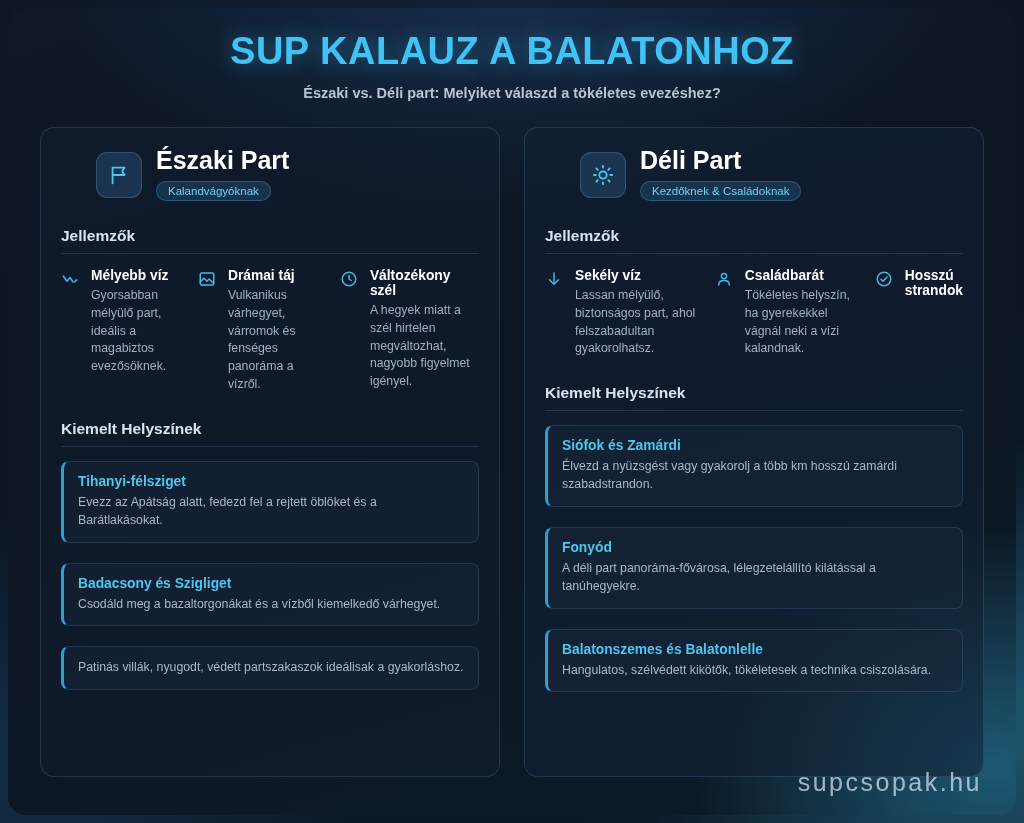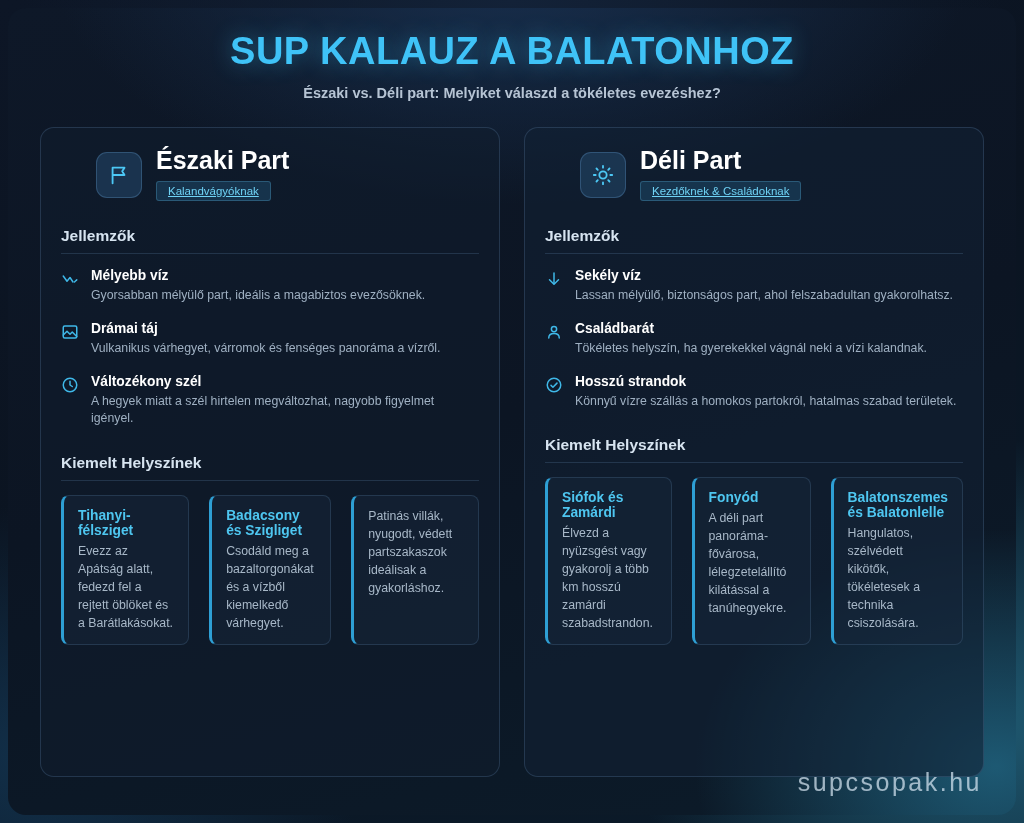--- a/index.html
+++ b/index.html
@@ -83,53 +83,52 @@
   .card-title {
     font-size: 25px; font-weight: bold; color: #ffffff;
     line-height: 1;
   }
   .badge {
     align-self: flex-start;
     font-size: 11.5px;
     color: #6fd2f5;
     background: rgba(30,72,104,.55);
     border: 1px solid rgba(80,160,200,.35);
-    border-radius: 3px;
+    border-radius: 10px;
     padding: 3px 11px;
-    text-decoration: underline;
   }
   .section-title {
     margin-top: 26px;
     font-size: 15.5px;
     font-weight: bold;
     color: #d7e4f0;
     padding-bottom: 8px;
     border-bottom: 1px solid rgba(110,150,190,.22);
   }
-  .feature-list { margin-top: 14px; display: flex; flex-direction: column; gap: 16px; }
+  .feature-list { margin-top: 14px; display: flex; flex-direction: row; gap: 16px; }
   .feature {
     display: flex;
     gap: 12px;
     align-items: flex-start;
   }
   .feat-icon {
     width: 18px; height: 18px;
     flex: 0 0 18px;
     color: #3fb8e8;
     margin-top: 2px;
     display: flex; align-items: center; justify-content: center;
   }
   .feat-body { flex: 1 1 auto; }
   .feat-title {
     font-size: 13.8px; font-weight: bold; color: #ffffff; margin-bottom: 4px;
   }
   .feat-desc {
     font-size: 12.3px; color: #9fb0c2; line-height: 1.45;
   }
-  .places { margin-top: 14px; display: flex; flex-direction: row; gap: 20px; }
+  .places { margin-top: 14px; display: flex; flex-direction: column; gap: 20px; }
   .place {
     border: 1px solid rgba(92,130,170,.25);
     border-left: 3px solid #2e9fd4;
     border-radius: 8px;
     background: rgba(22,38,58,.5);
     padding: 12px 14px;
   }
   .place-name {
     font-size: 13.8px; font-weight: bold; color: #4ec6f0; margin-bottom: 5px;
   }
@@ -273,21 +272,20 @@
 
           <div class="feature">
             <span class="feat-icon">
               <svg width="18" height="18" viewBox="0 0 24 24" fill="none" stroke="currentColor" stroke-width="2" stroke-linecap="round" stroke-linejoin="round">
                 <circle cx="12" cy="12" r="9"></circle>
                   <path d="M8 12.5l2.6 2.5L16 9.5"></path>
               </svg>
             </span>
             <div class="feat-body">
               <div class="feat-title">Hosszú strandok</div>
-              <div class="feat-desc">Könnyű vízre szállás a homokos partokról, hatalmas szabad területek.</div>
             </div>
           </div>
         </div>
 
         <div class="section-title">Kiemelt Helyszínek</div>
         <div class="places">
           <div class="place">
             <div class="place-name">Siófok és Zamárdi</div>
             <div class="place-desc">Élvezd a nyüzsgést vagy gyakorolj a több km hosszú zamárdi szabadstrandon.</div>
           </div>

